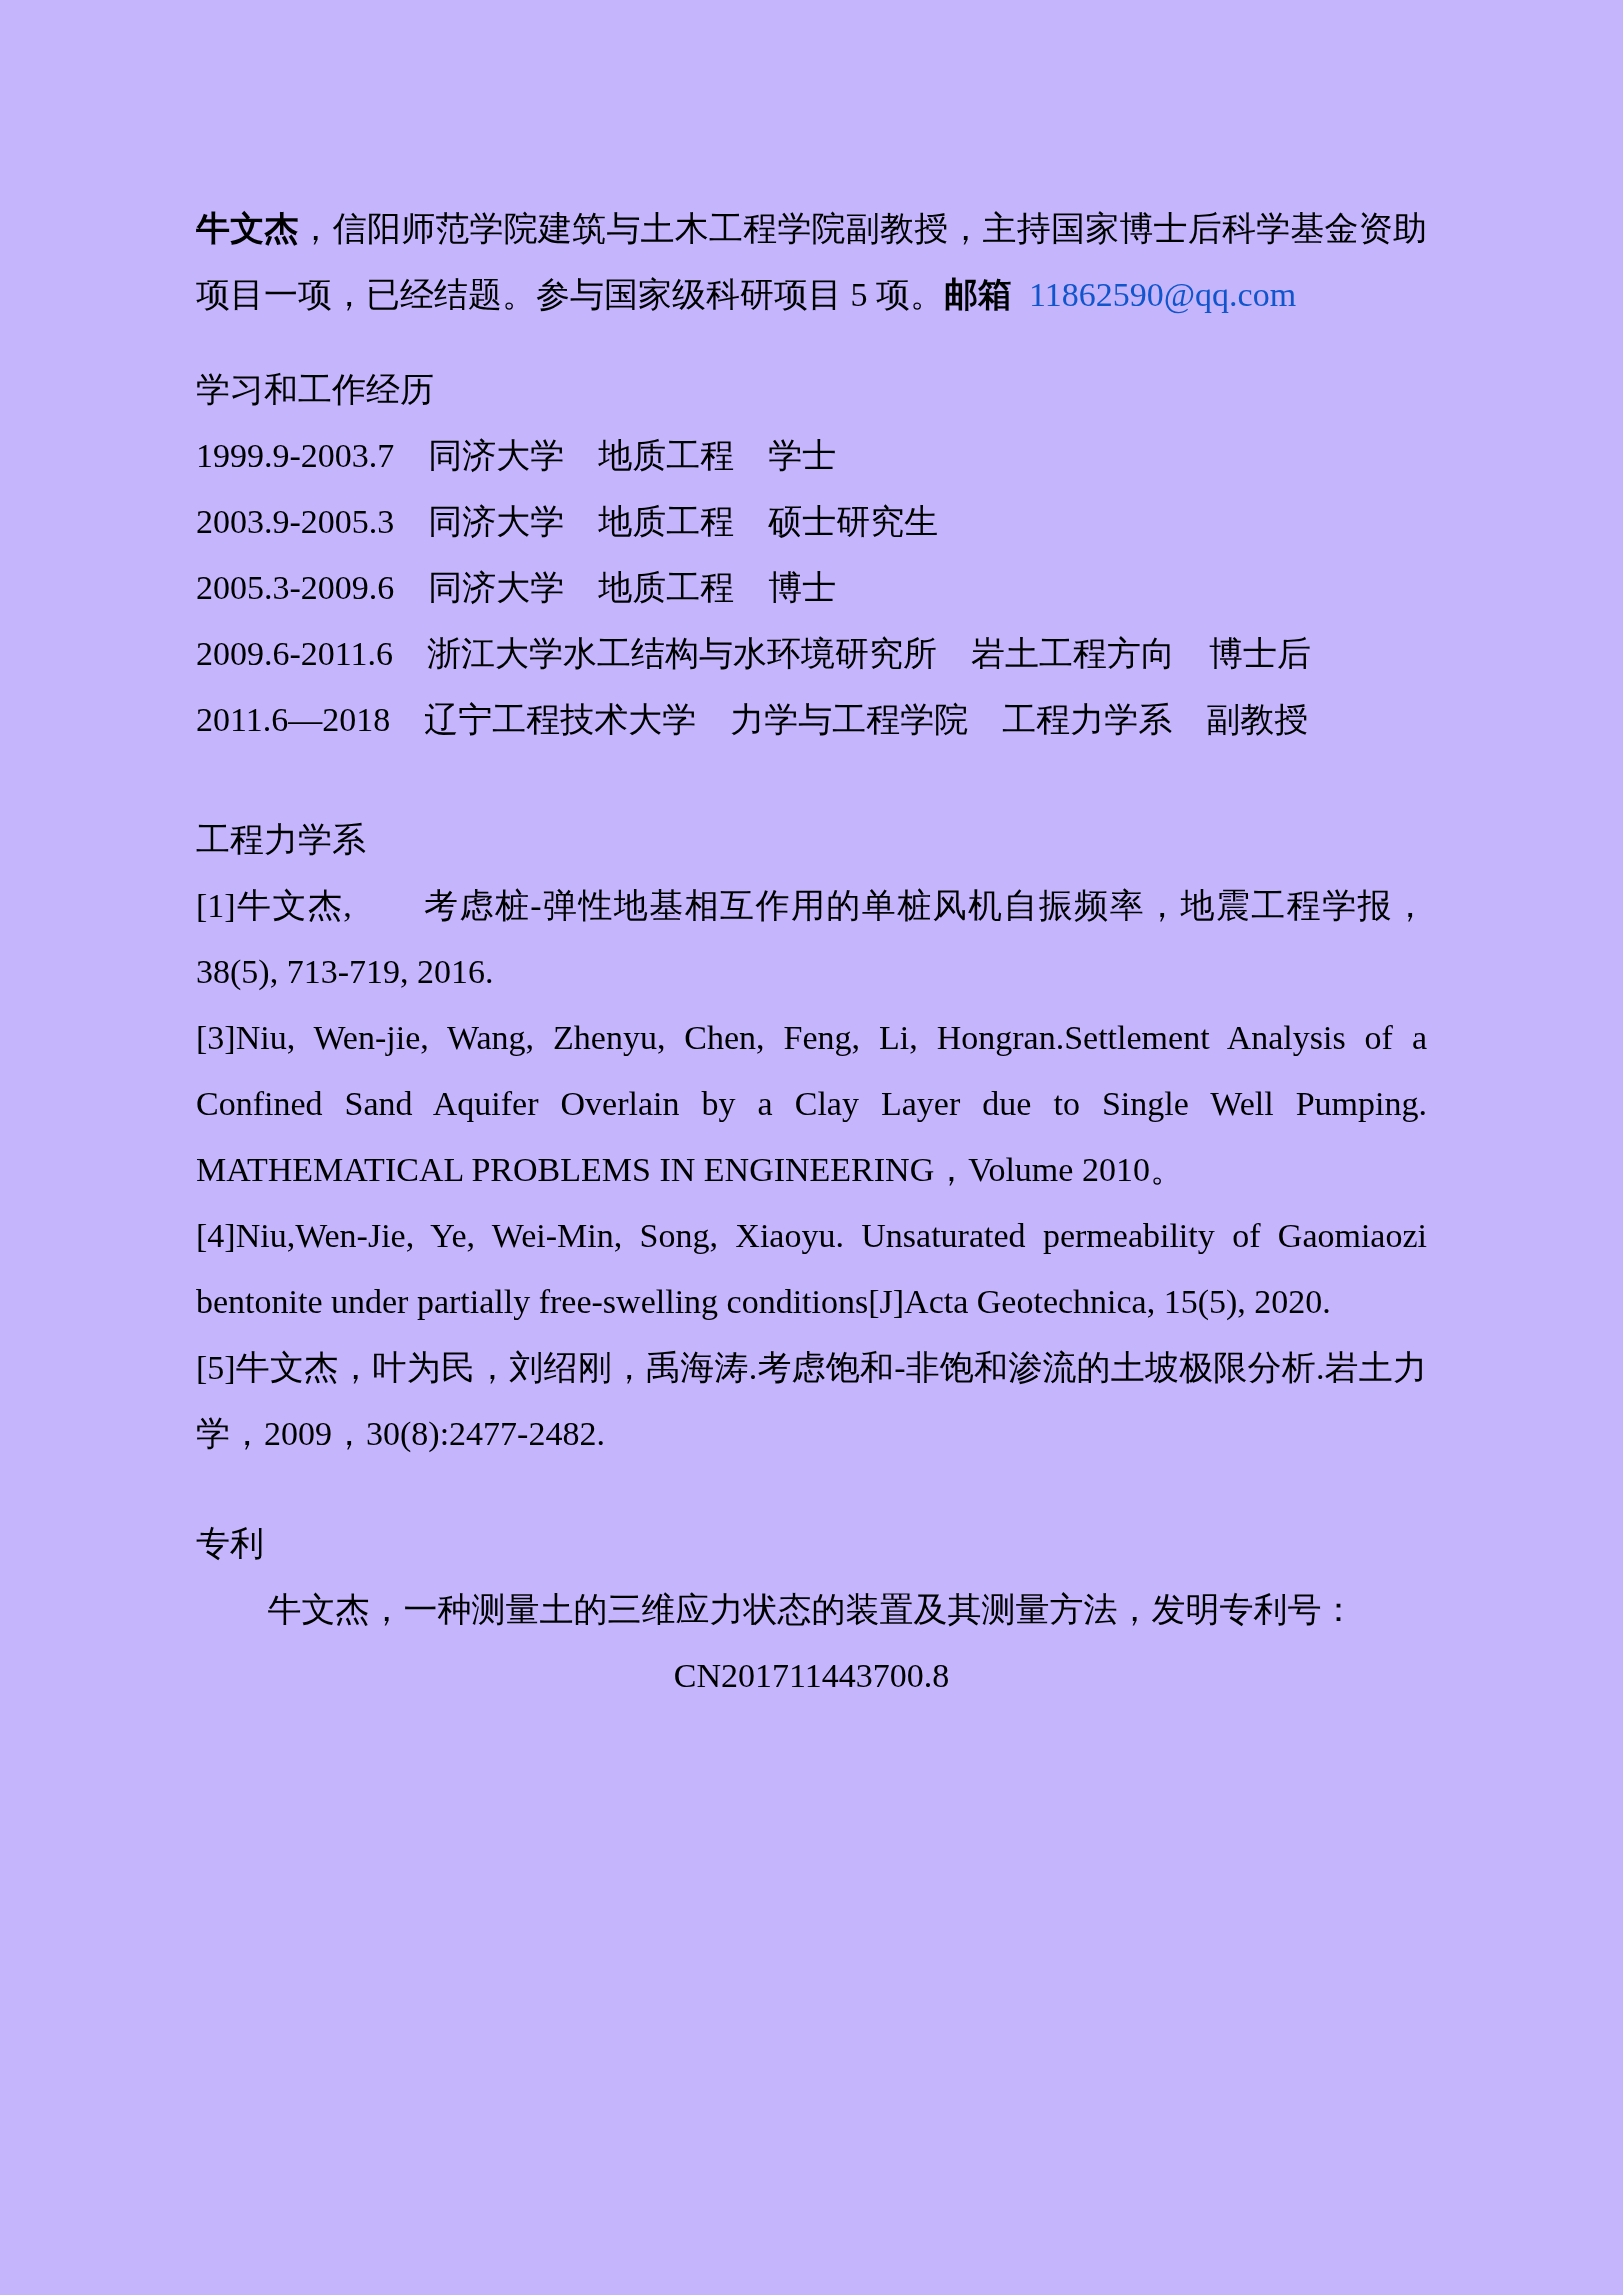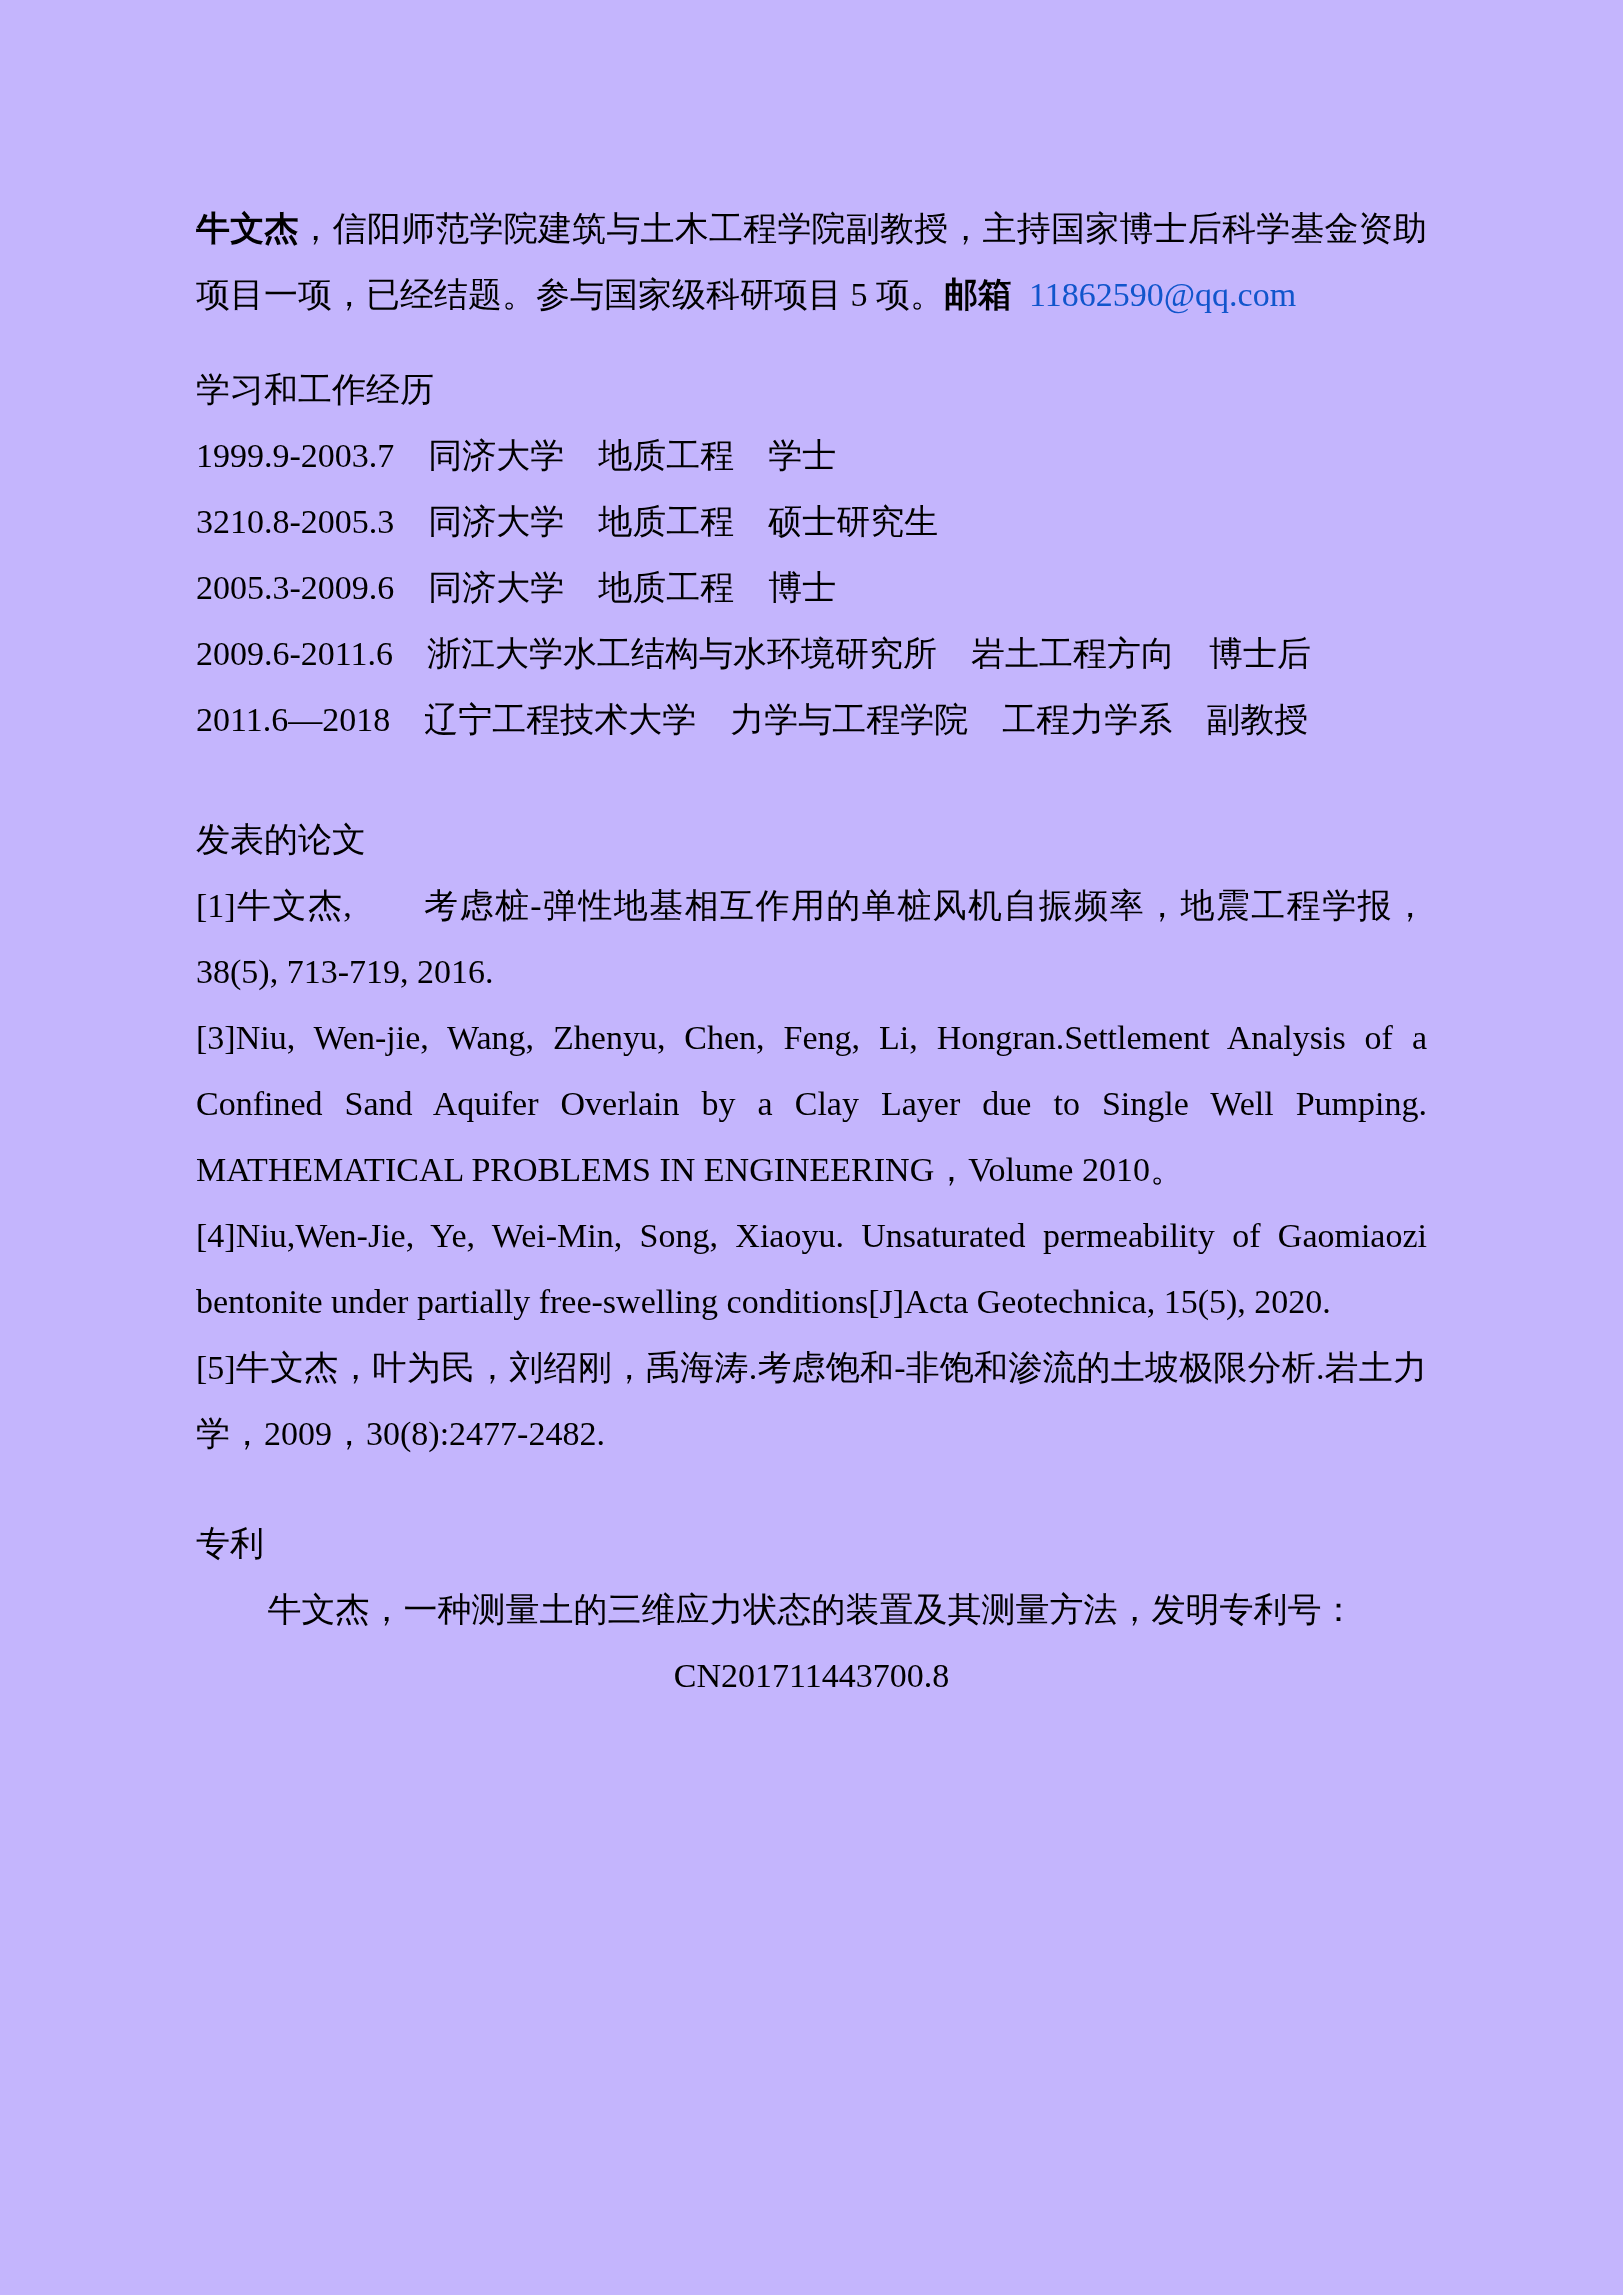--- a/index.html
+++ b/index.html
@@ -57,27 +57,27 @@
 <body>
 
 <div class="page">
 
   <p class="intro para"><span class="b">牛文杰</span><span>，信阳师范学院建筑与土木工程学院副教授，主持国家博士后科学基金资助项目一项，已经结题。参与国家级科研项目 5 项。</span><span class="b">邮箱</span><a class="email">11862590@qq.com</a></p>
 
   <h2 class="heading h-edu">学习和工作经历</h2>
 
   <div>
     <div class="line">1999.9-2003.7　同济大学　地质工程　学士</div>
-    <div class="line">3210.8-2005.3　同济大学　地质工程　硕士研究生</div>
+    <div class="line">2003.9-2005.3　同济大学　地质工程　硕士研究生</div>
     <div class="line">2005.3-2009.6　同济大学　地质工程　博士</div>
     <div class="line">2009.6-2011.6　浙江大学水工结构与水环境研究所　岩土工程方向　博士后</div>
     <div class="line">2011.6—2018　辽宁工程技术大学　力学与工程学院　工程力学系　副教授</div>
   </div>
 
-  <h2 class="heading h-pub">发表的论文</h2>
+  <h2 class="heading h-pub">工程力学系</h2>
 
   <div>
     <p class="para">[1]牛文杰,　　考虑桩-弹性地基相互作用的单桩风机自振频率，地震工程学报，38(5), 713-719, 2016.</p>
     <p class="para">[3]Niu, Wen-jie, Wang, Zhenyu, Chen, Feng, Li, Hongran.Settlement Analysis of a Confined Sand Aquifer Overlain by a Clay Layer due to Single Well Pumping. MATHEMATICAL PROBLEMS IN ENGINEERING，Volume 2010。</p>
     <p class="para">[4]Niu,Wen-Jie, Ye, Wei-Min, Song, Xiaoyu. Unsaturated permeability of Gaomiaozi bentonite under partially free-swelling conditions[J]Acta Geotechnica, 15(5), 2020.</p>
     <p class="para">[5]牛文杰，叶为民，刘绍刚，禹海涛.考虑饱和-非饱和渗流的土坡极限分析.岩土力学，2009，30(8):2477-2482.</p>
   </div>
 
   <h2 class="heading h-pat">专利</h2>
 

